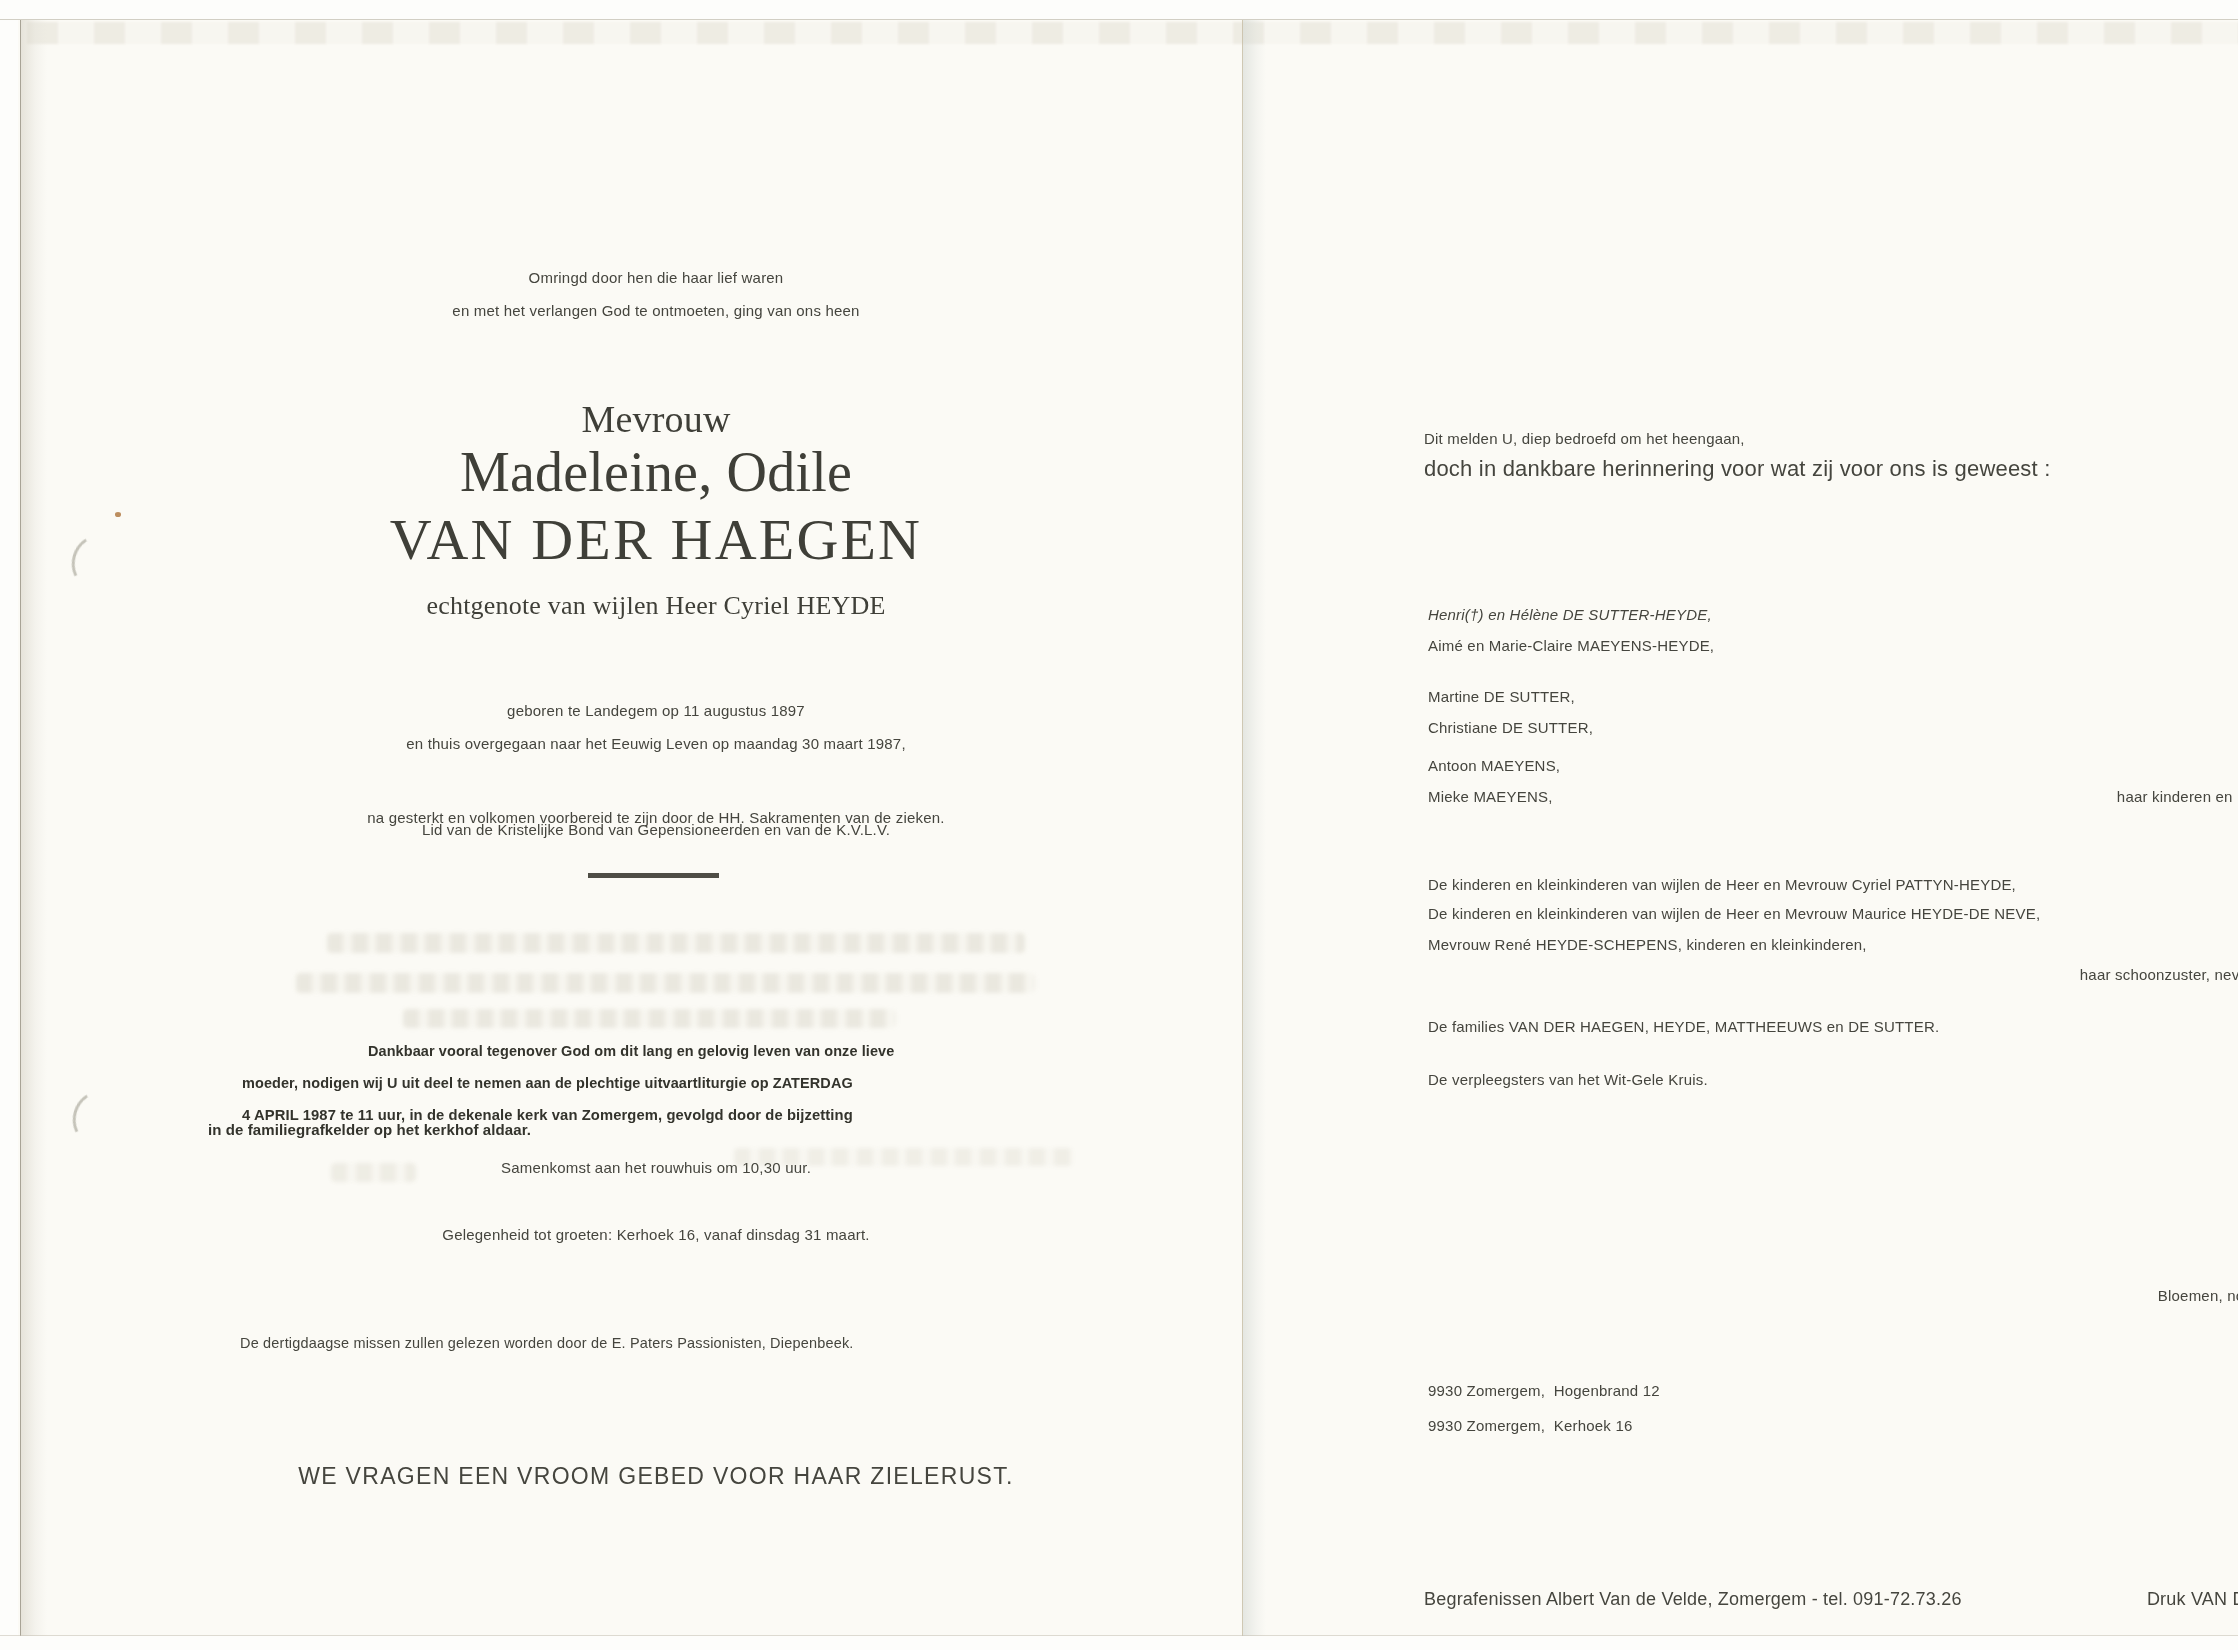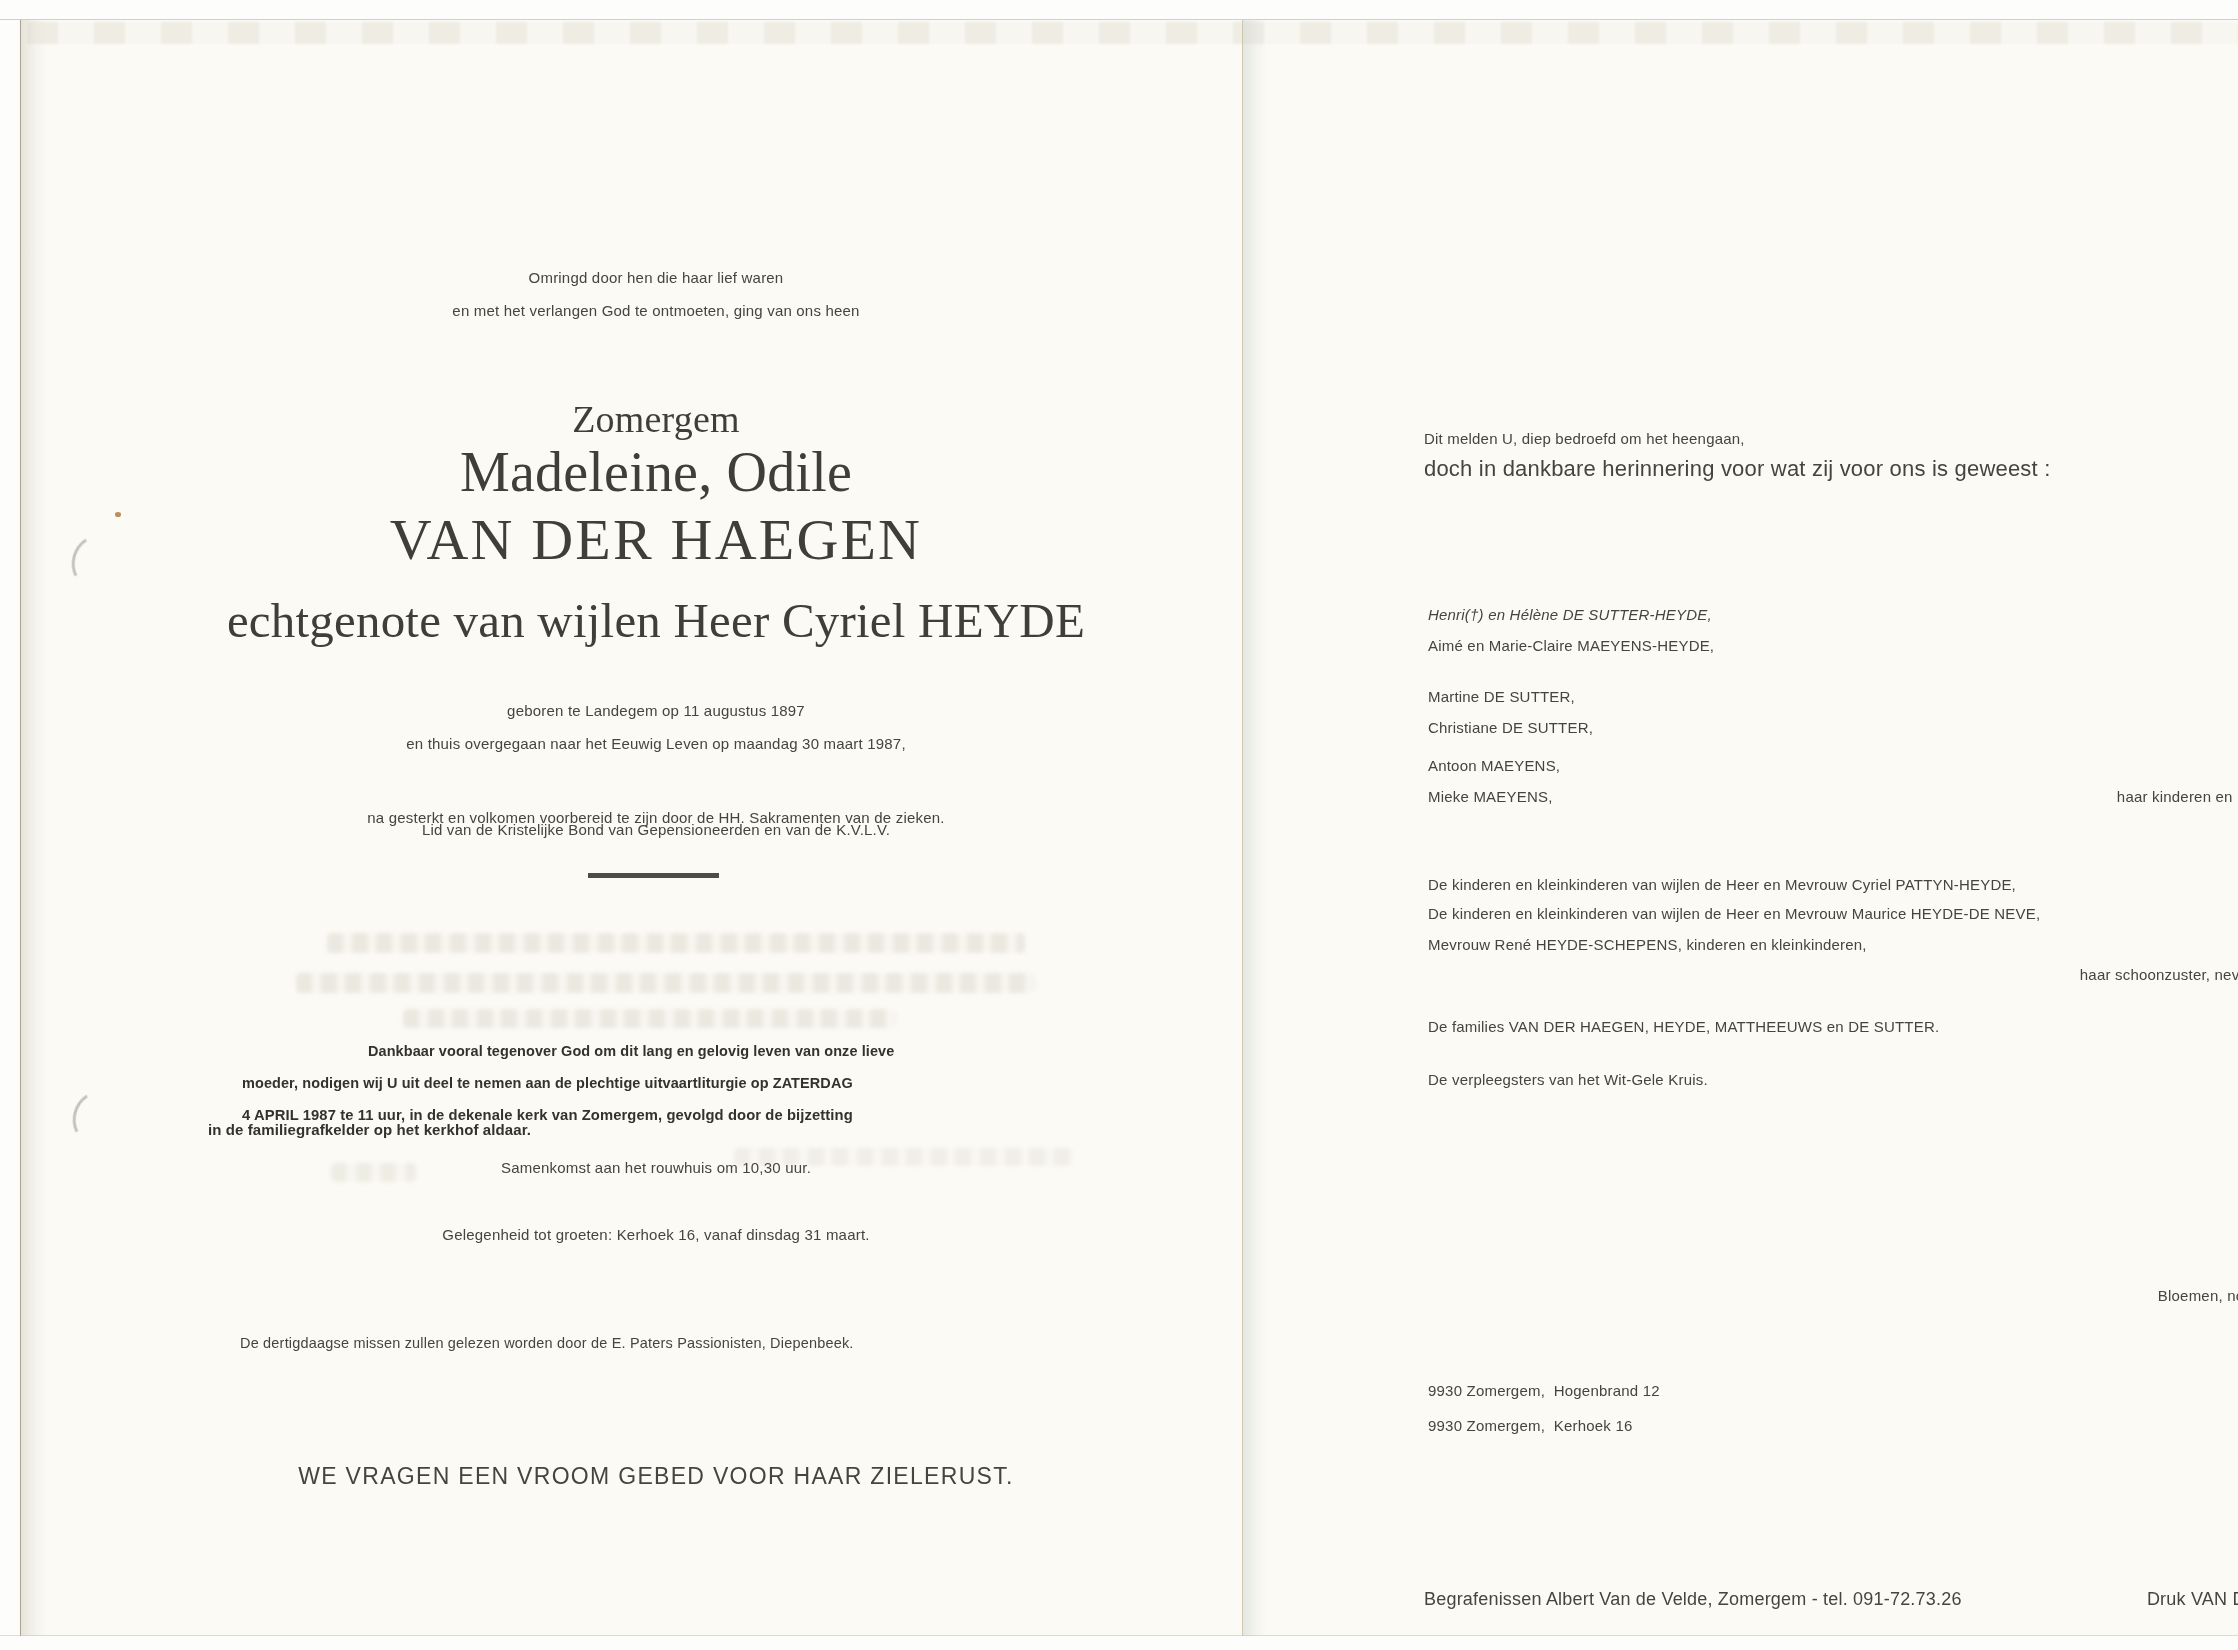--- a/index.html
+++ b/index.html
@@ -37,24 +37,24 @@
 
 <div class="scan">
 
   <div class="paper">
 
     <section class="page">
 
       <div class="line centerblock" style="top:249px;">Omringd door hen die haar lief waren</div>
       <div class="line centerblock" style="top:282px;">en met het verlangen God te ontmoeten, ging van ons heen</div>
 
-      <div class="line centerblock serif" style="top:376px;font-size:38px;">Zomergem</div>
+      <div class="line centerblock serif" style="top:376px;font-size:38px;">Mevrouw</div>
       <div class="line centerblock serif" style="top:417px;font-size:56px;">Madeleine, Odile</div>
       <div class="line centerblock serif" style="top:484px;font-size:58px;letter-spacing:2.2px;">VAN DER HAEGEN</div>
-      <div class="line centerblock serif" style="top:570px;font-size:49px;">echtgenote van wijlen Heer Cyriel HEYDE</div>
+      <div class="line centerblock serif" style="top:570px;font-size:26px;">echtgenote van wijlen Heer Cyriel HEYDE</div>
 
       <div class="line centerblock" style="top:682px;">geboren te Landegem op 11 augustus 1897</div>
       <div class="line centerblock" style="top:715px;">en thuis overgegaan naar het Eeuwig Leven op maandag 30 maart 1987,</div>
       <div class="line centerblock" style="top:789px;">na gesterkt en volkomen voorbereid te zijn door de HH. Sakramenten van de zieken.</div>
 
       <div class="line centerblock" style="top:801px;">Lid van de Kristelijke Bond van Gepensioneerden en van de K.V.L.V.</div>
 
       <div class="rule" style="left:570px;top:853px;width:131px;height:5.8px;"></div>
 
       <div class="line bold" style="left:316px;top:1004px;">

